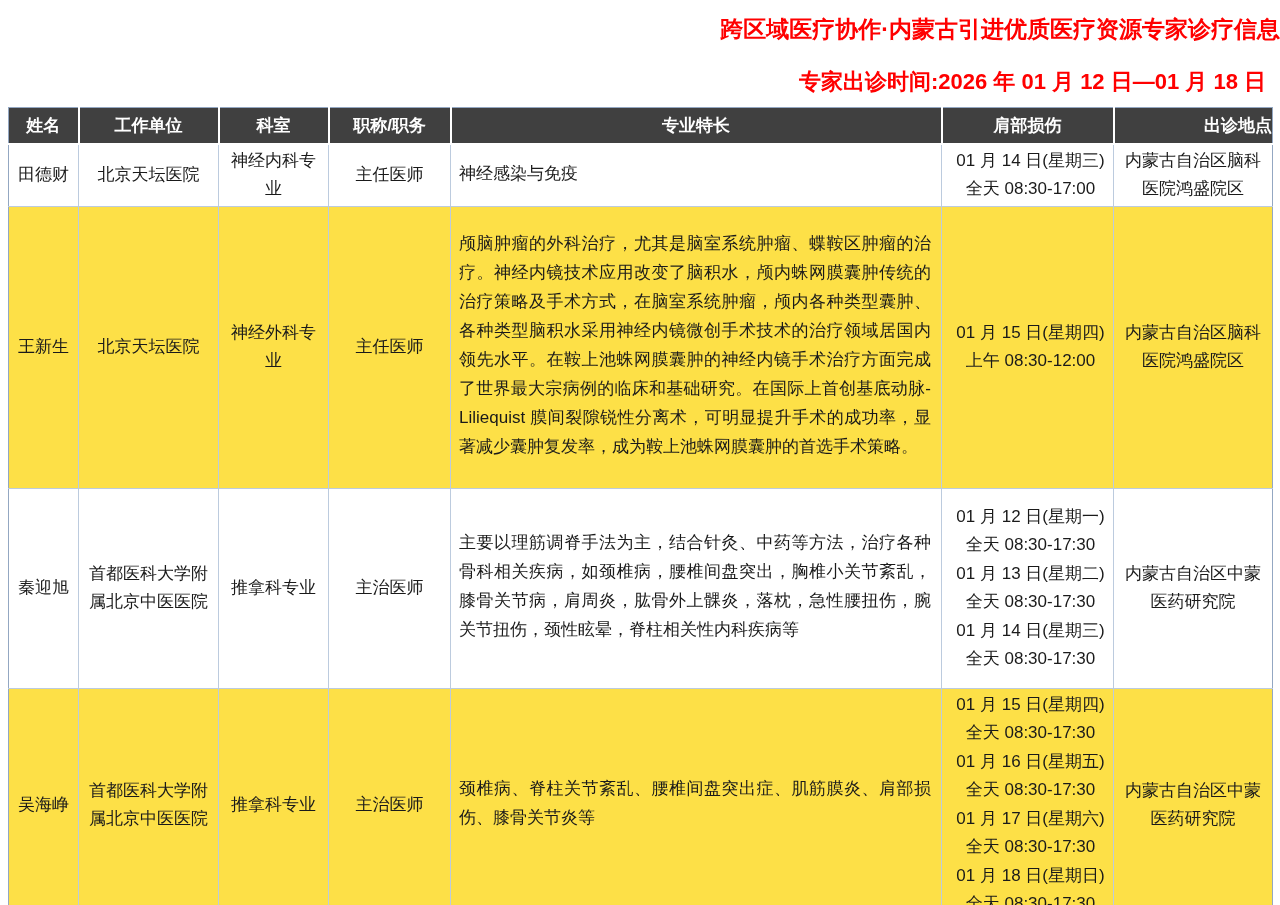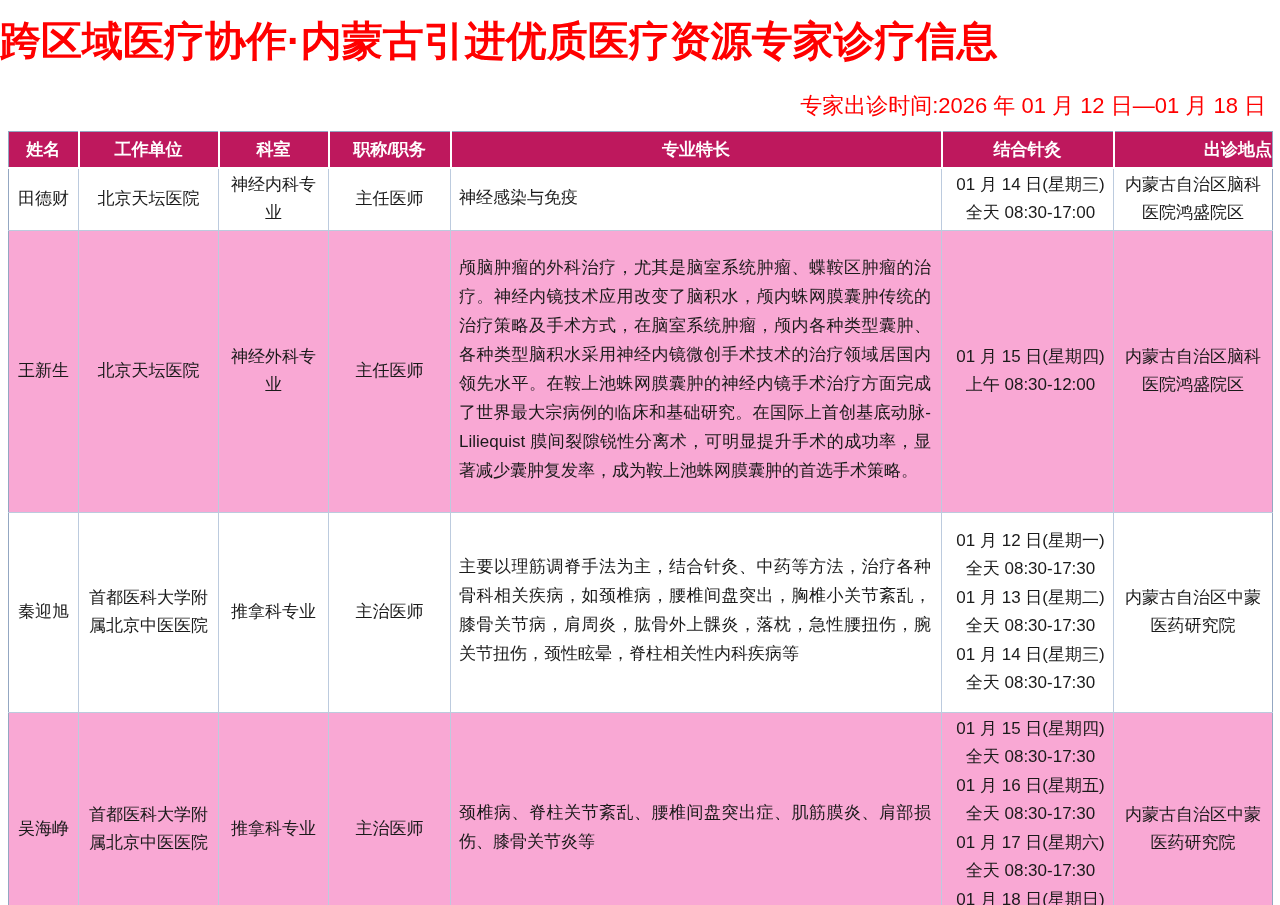--- a/index.html
+++ b/index.html
@@ -10,70 +10,70 @@
     color: #1a1a1a;
   }
   .page {
     width: 1280px;
     height: 905px;
     background: #ffffff;
     overflow: hidden;
   }
   .doc-title {
     margin-top: 14px;
-    text-align: left;
-    font-size: 41px;
+    text-align: right;
+    font-size: 23px;
     font-weight: bold;
     color: #ff0000;
     letter-spacing: 0px;
   }
   .doc-subtitle {
     margin-top: 22px;
     margin-right: 14px;
     text-align: right;
     font-size: 22px;
-    font-weight: normal;
+    font-weight: bold;
     color: #ff0000;
   }
   table.experts {
     margin: 10px 8px 0 8px;
     width: 1264px;
     table-layout: fixed;
     border-collapse: collapse;
     border: 1px solid #93a7c2;
   }
   col.c1 { width: 70px; }
   col.c2 { width: 140px; }
   col.c3 { width: 110px; }
   col.c4 { width: 122px; }
   col.c5 { width: 491px; }
   col.c6 { width: 172px; }
   col.c7 { width: 159px; }
   thead th {
-    background: #be185d;
+    background: #404040;
     color: #ffffff;
     font-size: 17px;
     font-weight: bold;
     height: 36px;
     text-align: center;
     vertical-align: middle;
     border-right: 2px solid #ffffff;
     border-bottom: 2px solid #ffffff;
   }
   thead th:last-child { border-right: none; text-align: right; }
   tbody td {
     border-right: 1px solid #bccbde;
     border-bottom: 1px solid #bccbde;
     vertical-align: middle;
     font-size: 17px;
     line-height: 28px;
     background: #ffffff;
   }
   tbody td:last-child { border-right: none; text-align: center; }
-  tbody tr.stripe td { background: #f9a8d4; }
+  tbody tr.stripe td { background: #fde047; }
   tbody tr:nth-child(1) td { height: 60px; }
   tbody tr:nth-child(2) td { height: 282px; }
   tbody tr:nth-child(3) td { height: 200px; }
   tbody tr:nth-child(4) td { height: 230px; }
   td.c-name, td.c-unit, td.c-dept, td.c-title, td.c-loc {
     text-align: center;
     padding: 2px 6px;
   }
   td.c-spec {
     text-align: justify;
@@ -108,21 +108,21 @@
         <col class="c6">
         <col class="c7">
     </colgroup>
     <thead>
       <tr>
         <th>姓名</th>
         <th>工作单位</th>
         <th>科室</th>
         <th>职称/职务</th>
         <th>专业特长</th>
-        <th>结合针灸</th>
+        <th>肩部损伤</th>
         <th>出诊地点</th>
       </tr>
     </thead>
     <tbody id="table-body">
         <tr>
     <td class="c-name">田德财</td>
     <td class="c-unit">北京天坛医院</td>
     <td class="c-dept">神经内科专业</td>
     <td class="c-title">主任医师</td>
     <td class="c-spec">神经感染与免疫</td>

